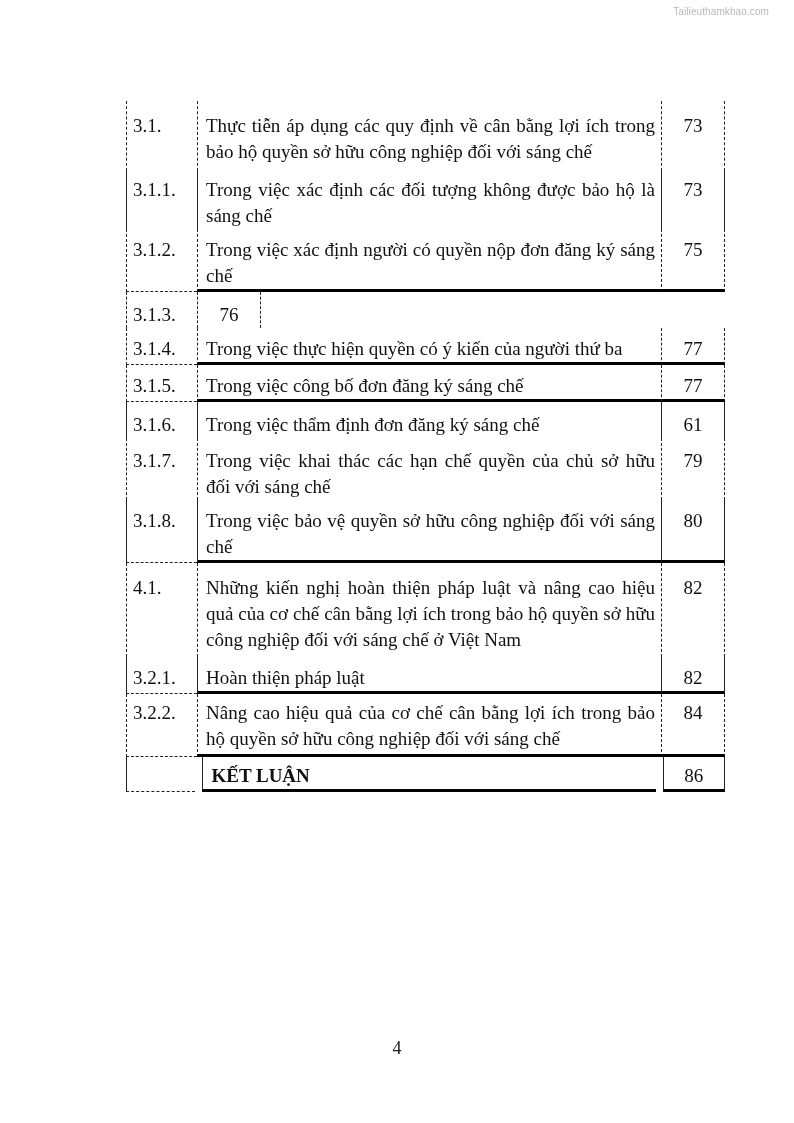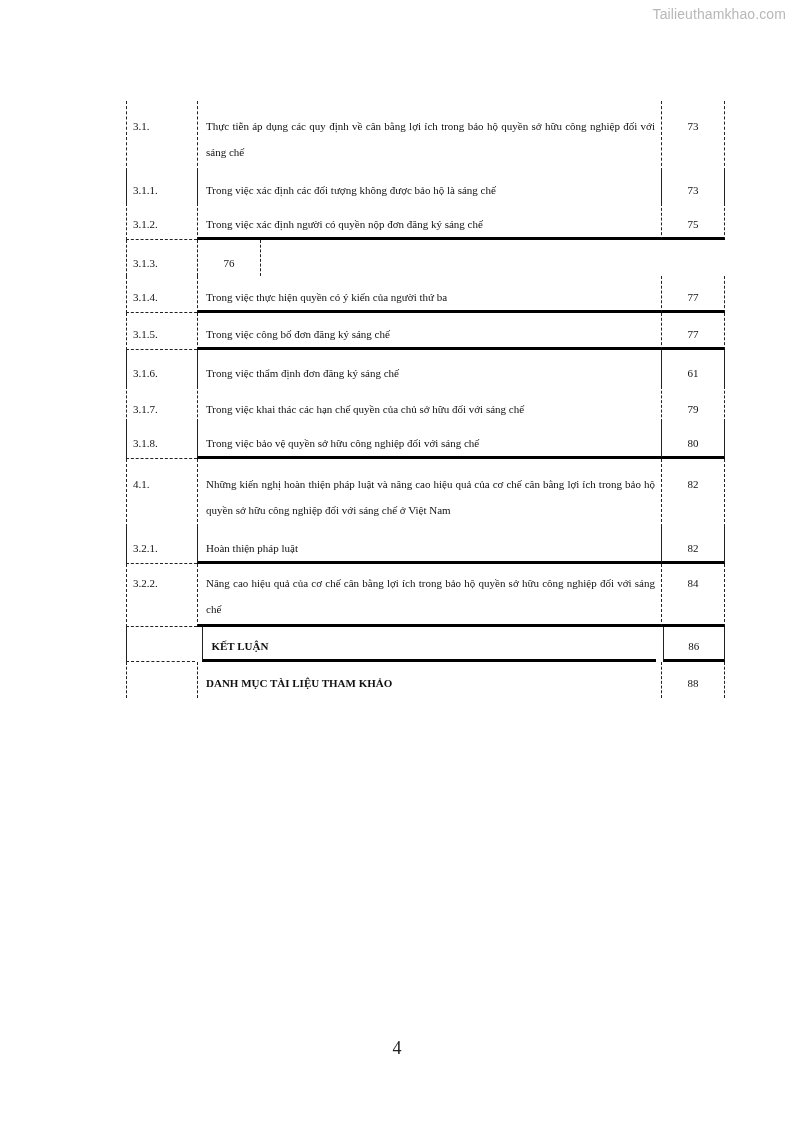--- a/index.html
+++ b/index.html
@@ -11,36 +11,36 @@
       width: 794px;
       height: 1123px;
       position: relative;
       overflow: hidden;
       font-family: "Liberation Serif", "DejaVu Serif", serif;
       color: #111111;
     }
     .watermark {
       position: absolute;
       top: 6px;
-      right: 8px;
+      right: 25px;
       font-family: "Liberation Sans", "DejaVu Sans", sans-serif;
-      font-size: 14px;
+      font-size: 10px;
       color: #b8b8b8;
       letter-spacing: 0.1px;
     }
     .toc {
       position: absolute;
       left: 126px;
       top: 101px;
       width: 599px;
     }
     .row {
       position: relative;
       display: flex;
-      font-size: 11px;
+      font-size: 19px;
       line-height: 26px;
     }
     .cell {
       box-sizing: border-box;
       padding: 0;
     }
     .c-num {
       width: 71px;
       padding-left: 6px;
       border-left: 1px dashed #222;
@@ -159,21 +159,16 @@
     <div class="cell c-title" style="padding-top:6px;padding-bottom:2px;">Nâng cao hiệu quả của cơ chế cân bằng lợi ích trong bảo hộ quyền sở hữu công nghiệp đối với sáng chế</div>
     <div class="cell c-page" style="padding-top:6px;">84</div>
   </div>
 
   <div class="row solid-v b-bottom-solid" style="height:35px;gap:7px;">
     <div class="cell c-num"></div>
     <div class="cell c-title bold valign-bottom">KẾT LUẬN</div>
     <div class="cell c-page valign-bottom" style="justify-content:center;">86</div>
   </div>
 
-  <div class="row" style="height:36px;">
-    <div class="cell c-num"></div>
-    <div class="cell c-title bold" style="padding-top:8px;">DANH MỤC TÀI LIỆU THAM KHẢO</div>
-    <div class="cell c-page" style="padding-top:8px;">88</div>
-  </div>
 
 </div>
 
 <div class="page-number">4</div>
 
 </body></html>

